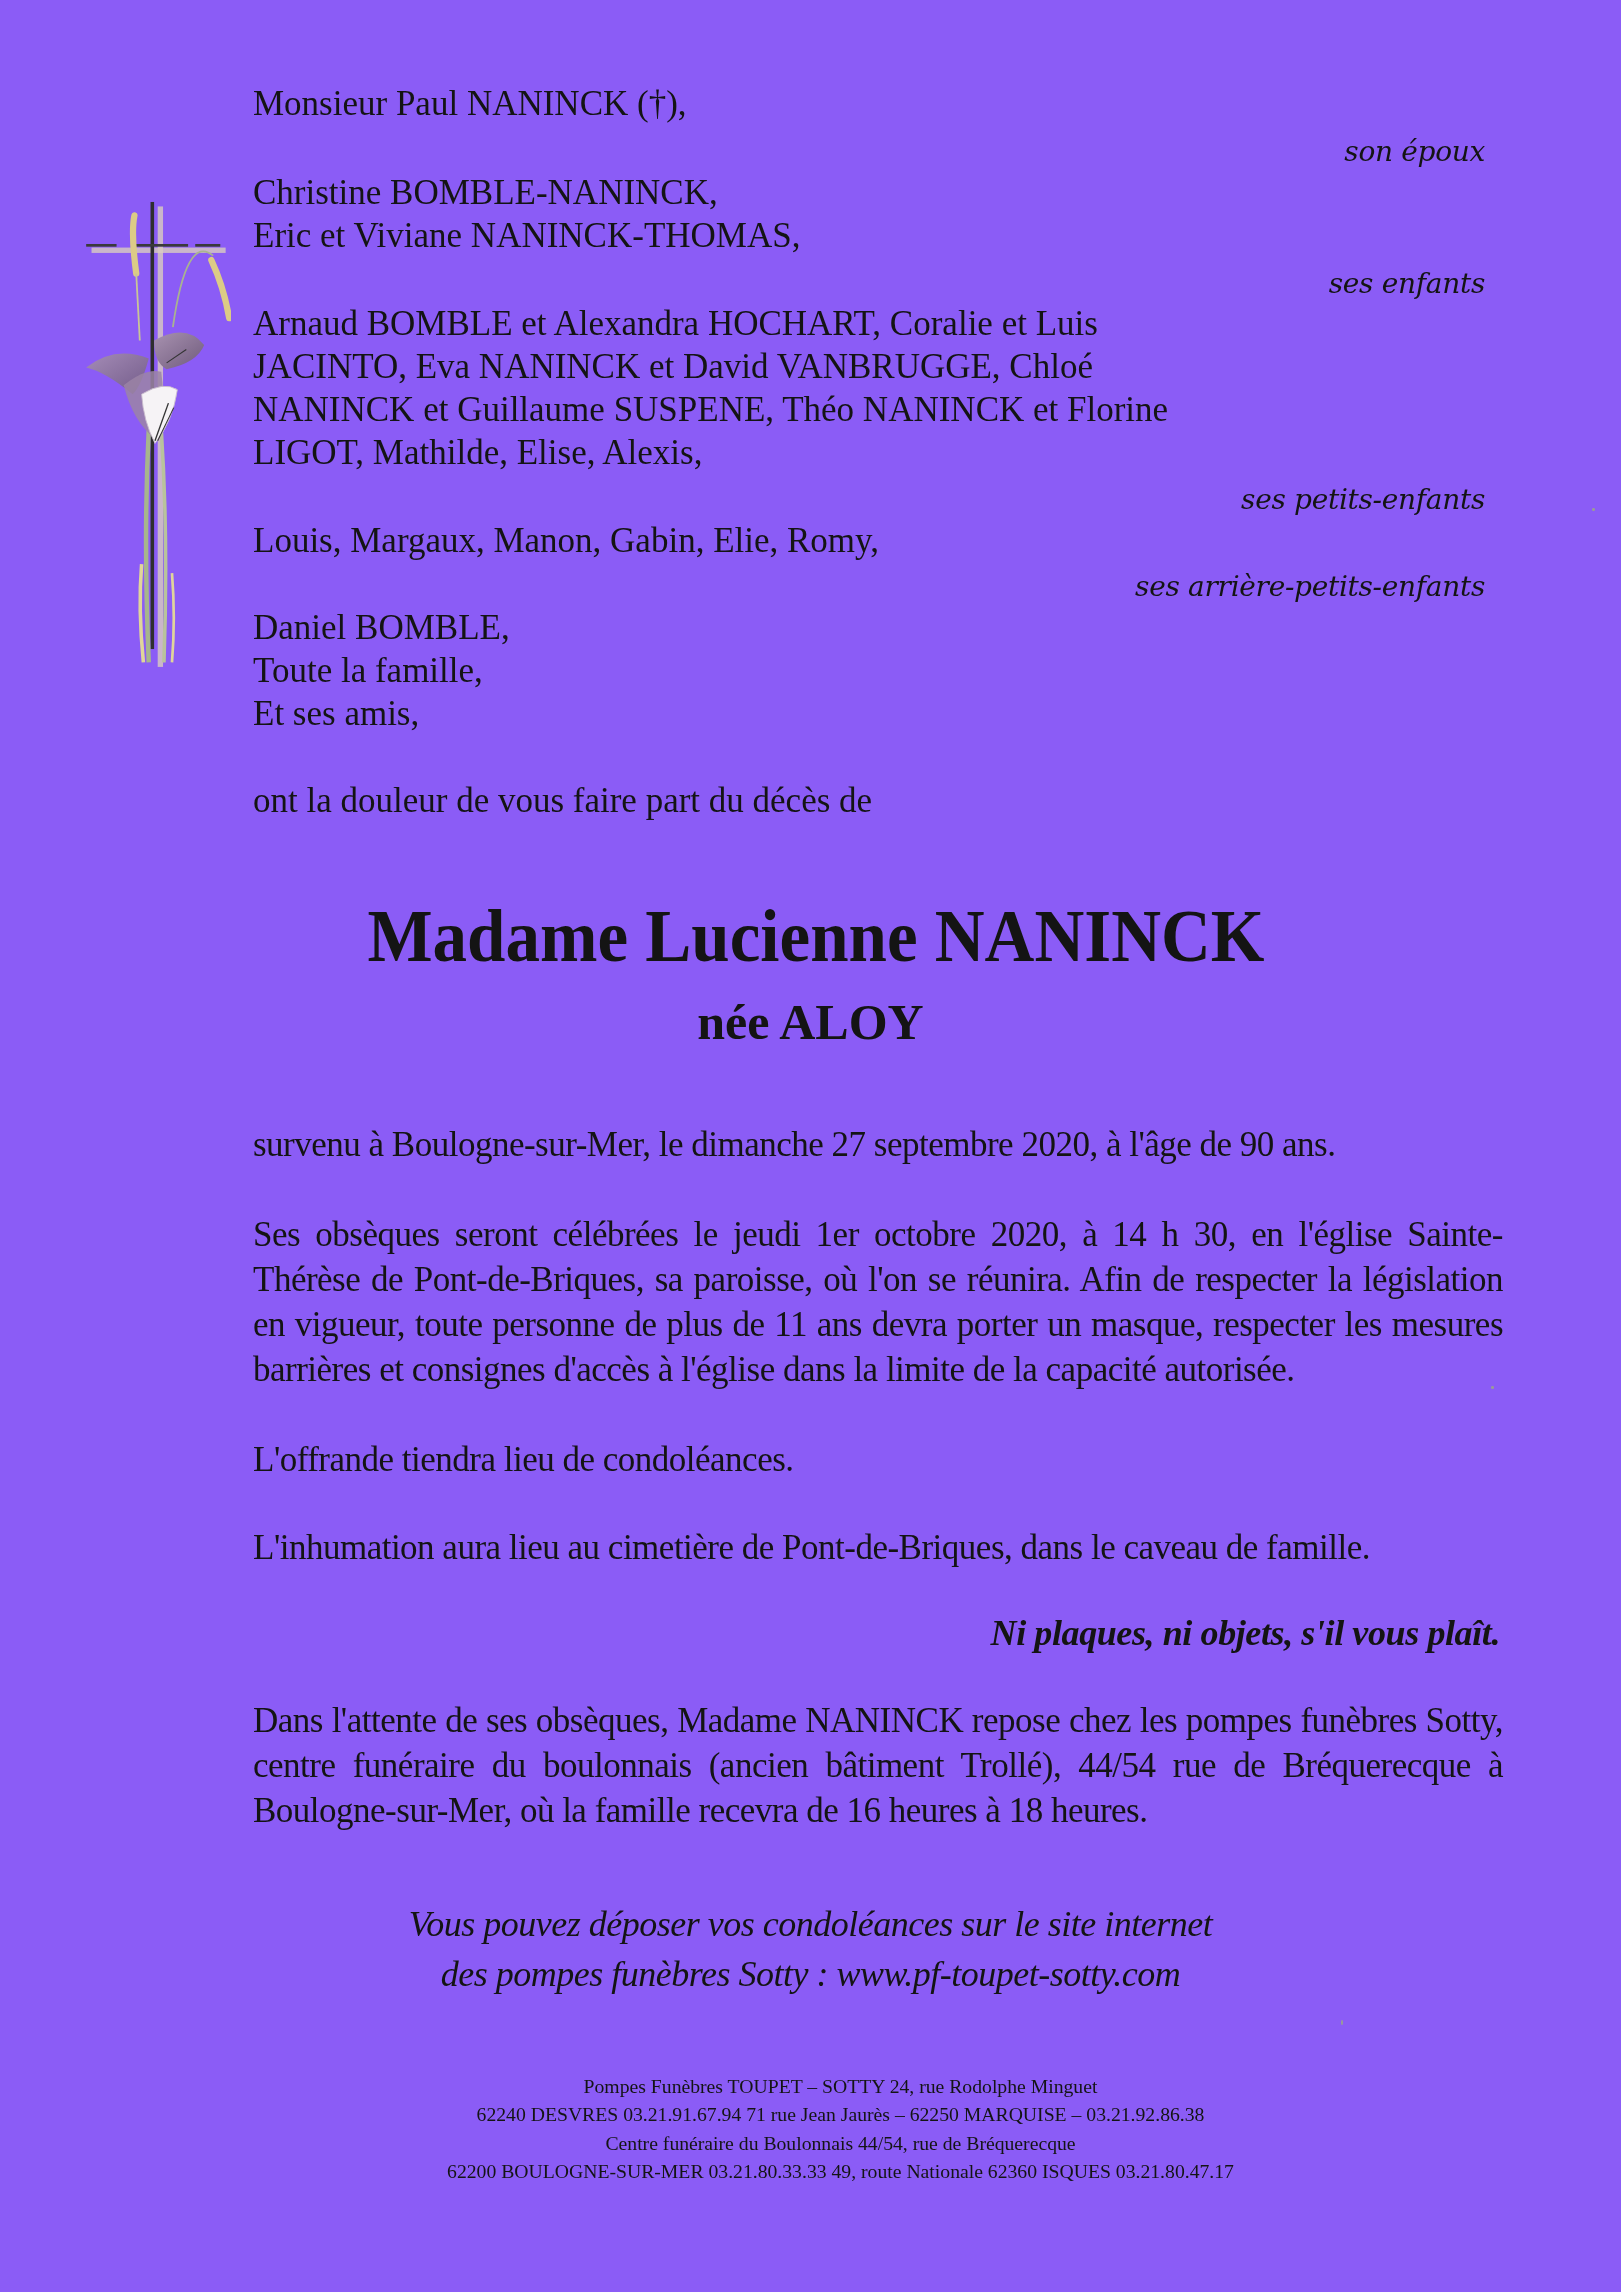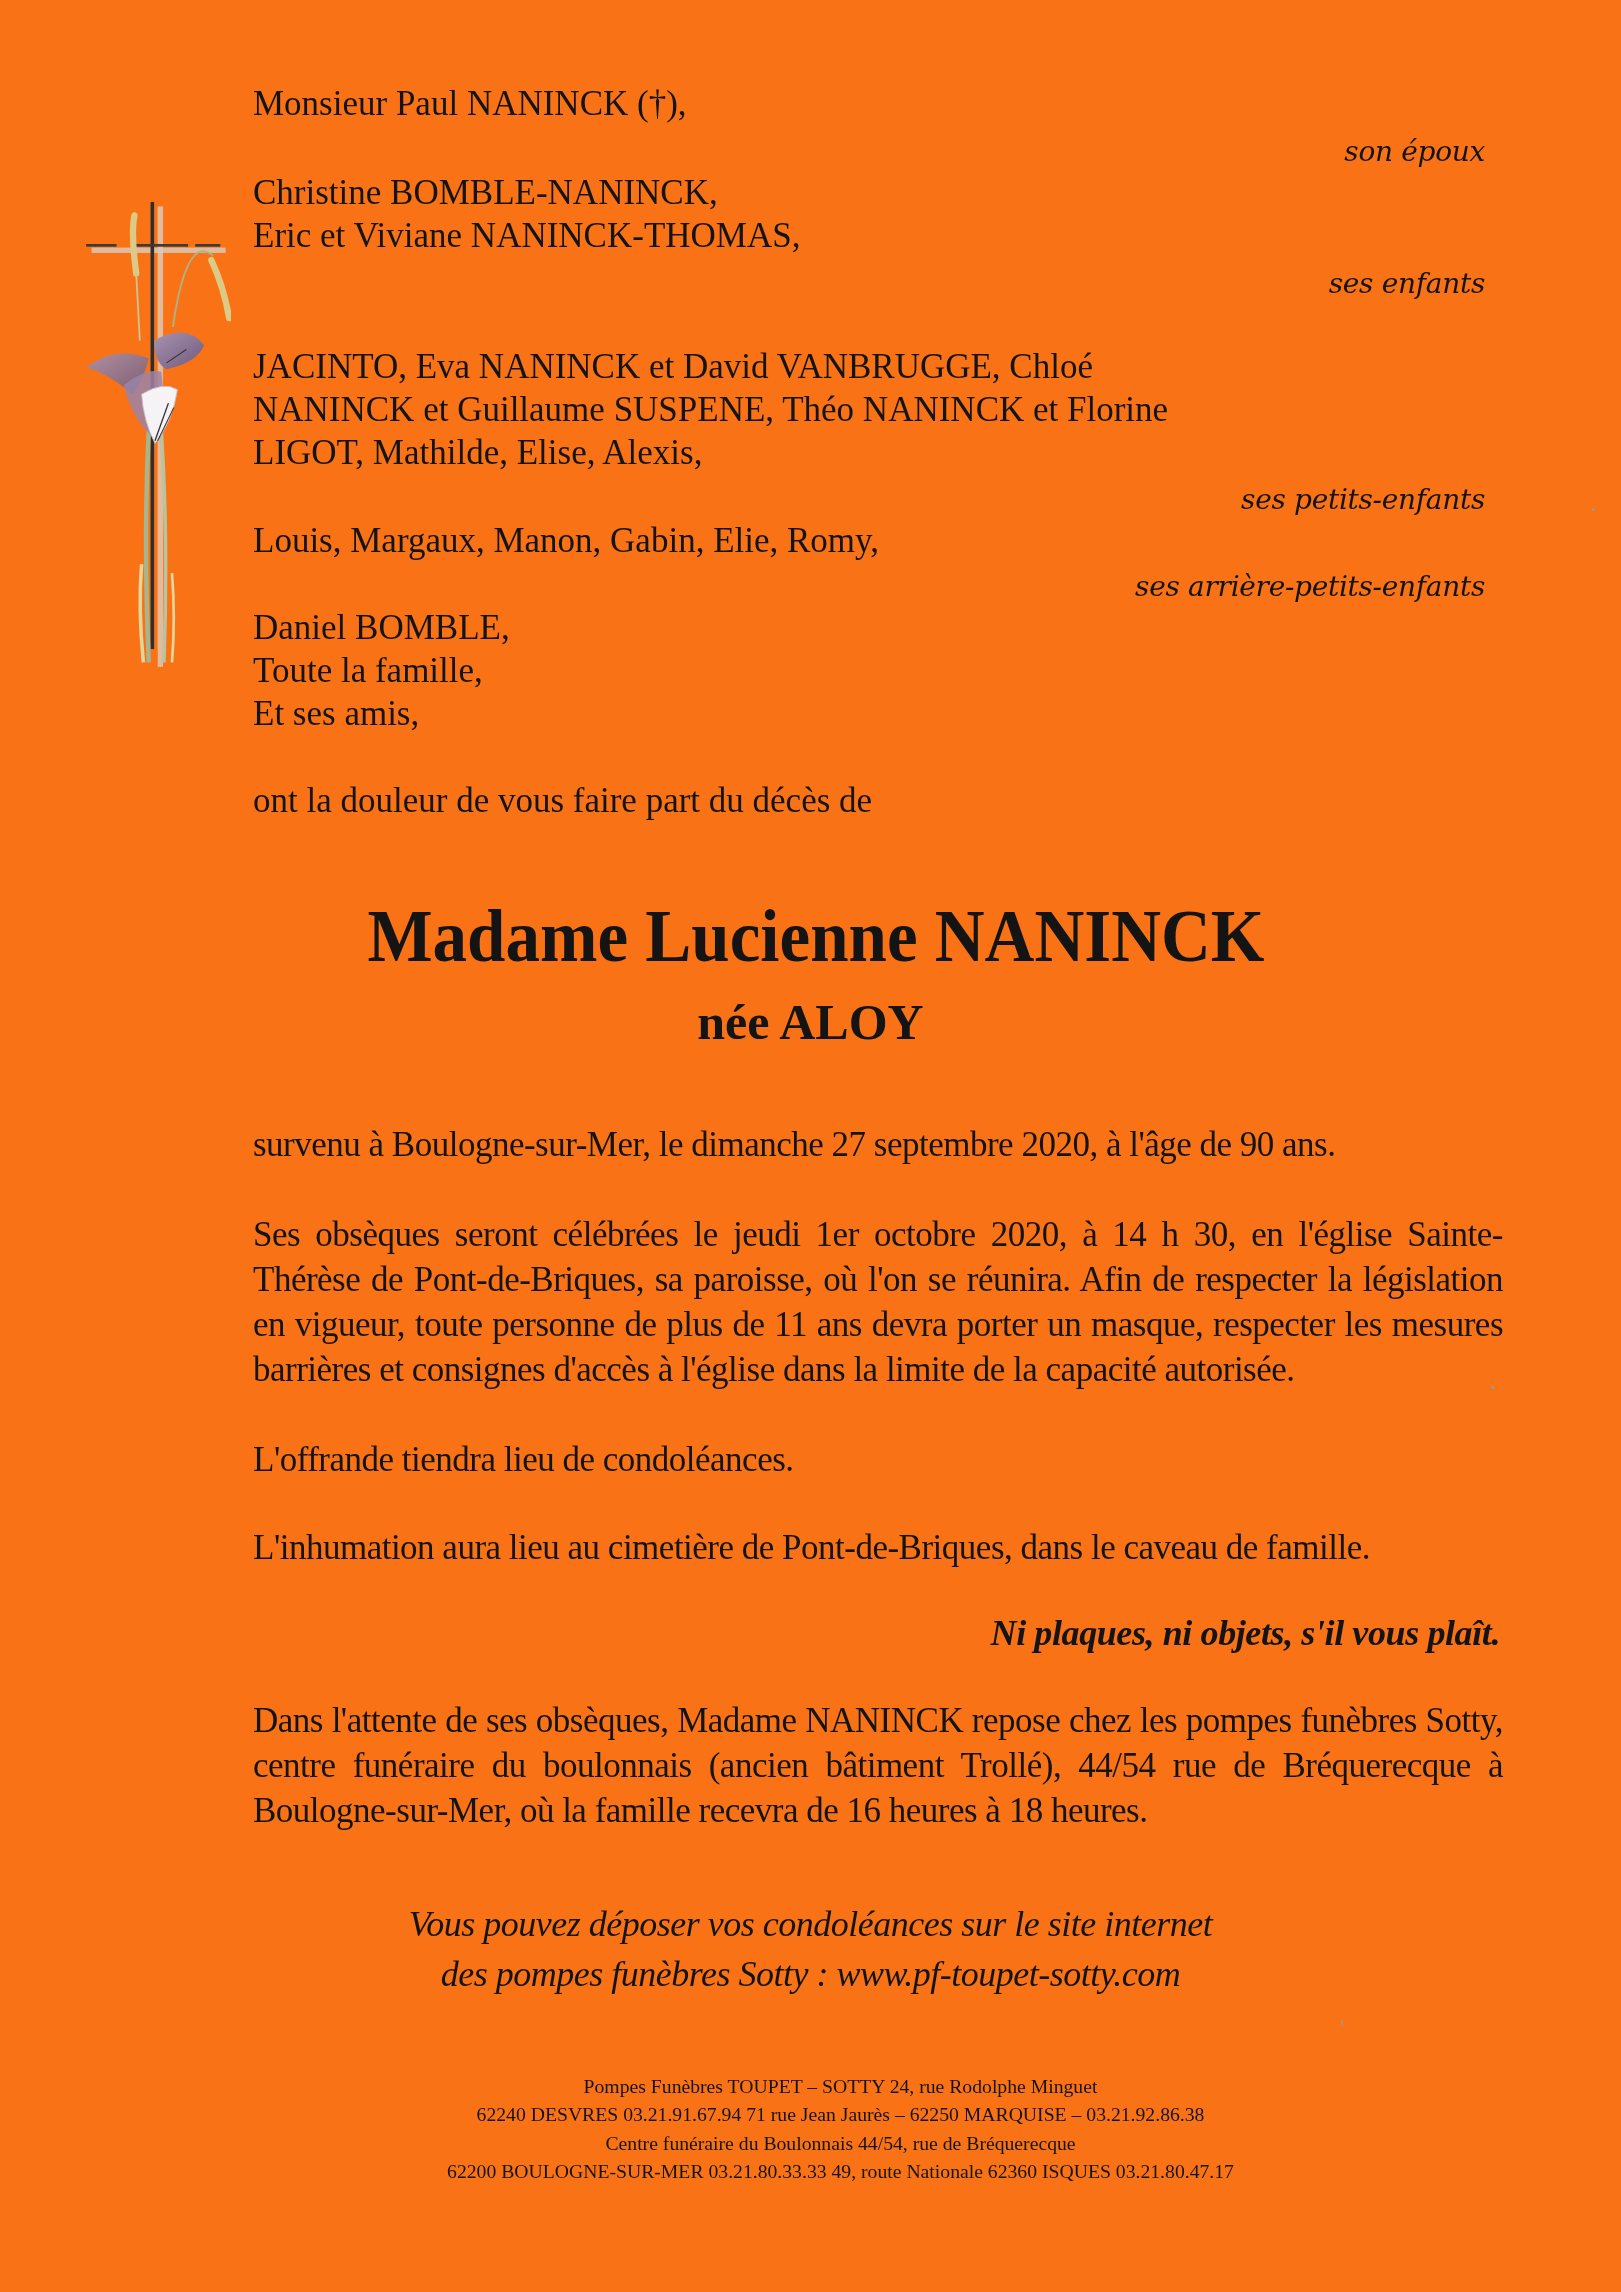--- a/index.html
+++ b/index.html
@@ -1,18 +1,18 @@
 <!DOCTYPE html>
 <html style="font-size:14.3px"><head>
 <meta charset="utf-8">
 <style>
   html, body { margin: 0; padding: 0; background: #ffffff; }
   body { width: 1621px; height: 2293px; position: relative; overflow: hidden;
          font-family: "Liberation Serif", "DejaVu Serif", serif; color: #141414; }
-  .page { position: absolute; left: 0; top: 0; width: 1621px; height: 2293px; background: #f97316; }
+  .page { position: absolute; left: 0; top: 0; width: 1621px; height: 2293px; background: #8b5cf6; }
   .ln { position: absolute; white-space: nowrap; font-size: 35px; line-height: 43px; }
   .left { left: 253px; }
   .right { right: 136px; text-align: right; font-style: italic; font-family: "DejaVu Serif", "Liberation Serif", serif; font-size: 28px; letter-spacing: -0.3px; }
   .title { position: absolute; left: 0; width: 1621px; text-align: center; font-weight: bold; white-space: nowrap; }
   .t1 { top: 891px; font-size: 75px; line-height: 90px; transform: scaleX(0.92); transform-origin: 879px 0; left: 0; }
   .t2 { top: 994px; font-size: 50px; line-height: 57px; left: 0; }
   .para { position: absolute; left: 253px; width: 1250px; font-size: 35px; line-height: 45px; text-align: justify; text-align-last: left; }
   .para.cond { letter-spacing: -0.5px; }
   .bi { position: absolute; right: 121px; font-size: 36px; line-height: 43px; font-weight: bold; font-style: italic; letter-spacing: -0.4px; white-space: nowrap; }
   .web { position: absolute; left: 0; width: 1621px; text-align: center; font-size: 36px; line-height: 50px; font-weight: normal; font-style: italic; letter-spacing: -0.5px; }
@@ -61,20 +61,21 @@
     <line x1="98" y1="205" x2="120" y2="190" stroke="#333" stroke-width="1.2"></line>
   </svg>
 
   <div class="ln left" style="top:82px">Monsieur Paul NANINCK (†),</div>
   <div class="ln right" style="top:130px">son époux</div>
 
   <div class="ln left" style="top:171px">Christine BOMBLE-NANINCK,</div>
   <div class="ln left" style="top:214px">Eric et Viviane NANINCK-THOMAS,</div>
   <div class="ln right" style="top:262px">ses enfants</div>
 
+  <div class="ln left" style="top:302px">Arnaud BOMBLE et Alexandra HOCHART, Coralie et Luis</div>
   <div class="ln left" style="top:345px">JACINTO, Eva NANINCK et David VANBRUGGE, Chloé</div>
   <div class="ln left" style="top:388px">NANINCK et Guillaume SUSPENE, Théo NANINCK et Florine</div>
   <div class="ln left" style="top:431px">LIGOT, Mathilde, Elise, Alexis,</div>
   <div class="ln right" style="top:478px">ses petits-enfants</div>
 
   <div class="ln right" style="top:565px">ses arrière-petits-enfants</div>
   <div class="ln left" style="top:519px">Louis, Margaux, Manon, Gabin, Elie, Romy,</div>
 
   <div class="ln left" style="top:606px">Daniel BOMBLE,</div>
   <div class="ln left" style="top:649px">Toute la famille,</div>

